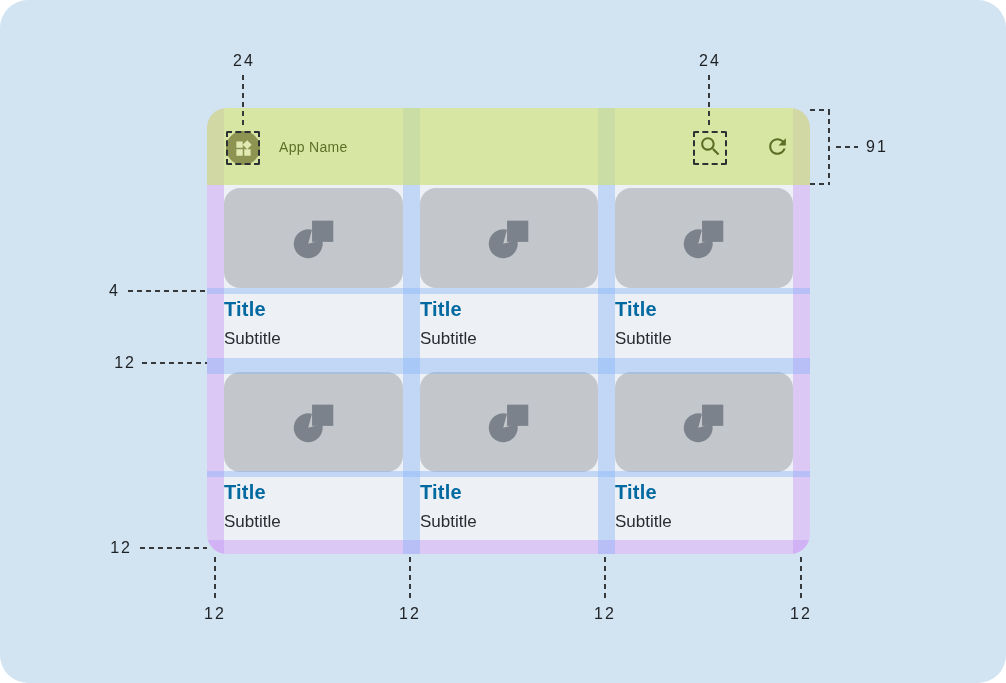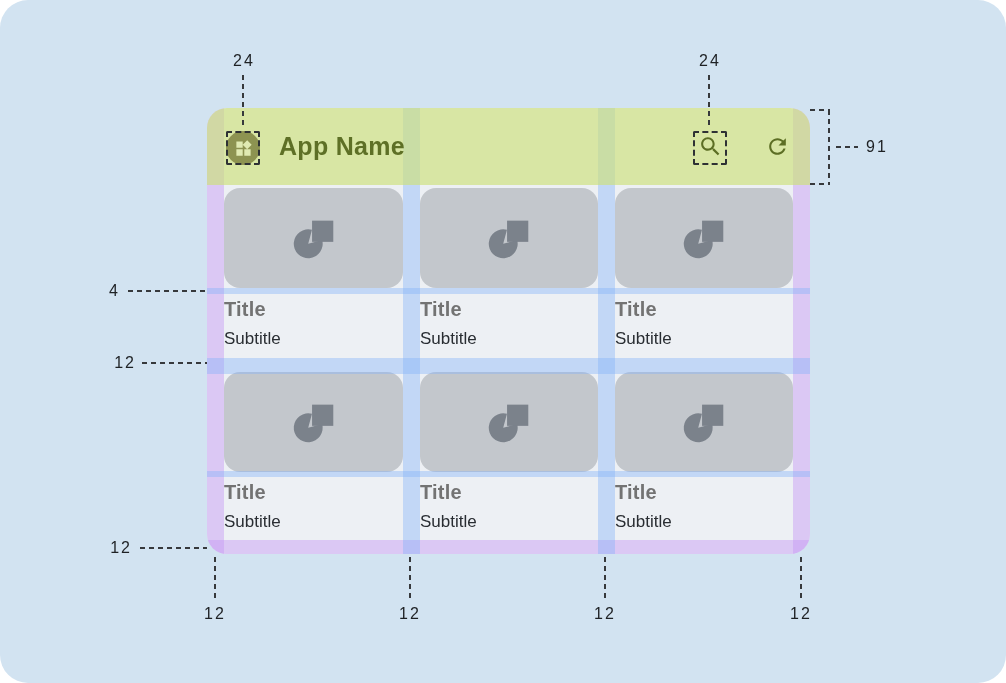--- a/index.html
+++ b/index.html
@@ -7,40 +7,40 @@
   .stage{position:relative;width:1006px;height:683px;background:#d2e3f1;border-radius:28px;overflow:hidden;}
 
   
   .mockup{position:absolute;left:207px;top:108px;width:603px;height:446px;border-radius:20px;overflow:hidden;background:#edf0f4;}
 
   .card-image{position:absolute;height:100px;background:#c3c7cc;border-radius:16px;display:flex;align-items:center;justify-content:center;z-index:1;}
   .col1{left:17px;width:179px;} .col2{left:213px;width:178px;} .col3{left:408px;width:178px;}
   .imgrow1{top:80px;} .imgrow2{top:264px;}
   .card-text{position:absolute;z-index:1;}
   .trow1{top:188px;} .trow2{top:371px;}
-  .card-title{font-size:20px;font-weight:700;color:#737373;line-height:26px;letter-spacing:.2px;}
+  .card-title{font-size:20px;font-weight:700;color:#0369a1;line-height:26px;letter-spacing:.2px;}
   .card-subtitle{font-size:17px;color:#292d32;line-height:24px;margin-top:5px;}
 
   
   .ov-purple{position:absolute;background:rgba(198,151,245,0.45);z-index:2;}
   .ov-blue{position:absolute;background:rgba(130,177,249,0.40);z-index:3;}
   .ov-green{position:absolute;left:0;top:0;width:603px;height:77px;background:rgba(204,224,122,0.65);z-index:4;}
   .m-left{left:0;top:0;width:17px;height:446px;}
   .m-right{left:586px;top:0;width:17px;height:446px;}
   .m-bottom{left:0;top:432px;width:603px;height:14px;}
   .g1{left:196px;top:0;width:17px;height:446px;}
   .g2{left:391px;top:0;width:17px;height:446px;}
   .band4a{left:0;top:180px;width:603px;height:6px;}
   .band12{left:0;top:250px;width:603px;height:16px;}
   .band4b{left:0;top:363px;width:603px;height:6px;}
 
   
   .bar-content{position:absolute;left:0;top:0;width:603px;height:77px;z-index:5;}
   .app-logo{position:absolute;left:19px;top:23px;width:34px;height:34px;border-radius:50%;background:#8d9351;display:flex;align-items:center;justify-content:center;}
-  .bar-title{position:absolute;left:72px;top:0;height:77px;display:flex;align-items:center;font-size:25px;font-weight:700;color:#5e7026;letter-spacing:.3px;}
+  .bar-title{position:absolute;left:72px;top:0;height:77px;display:flex;align-items:center;font-size:14px;font-weight:400;color:#5e7026;letter-spacing:.3px;}
   .bar-action{position:absolute;top:26px;width:25px;height:25px;}
   .act-search{left:491px;} .act-refresh{left:558px;}
   .mlabel{position:absolute;z-index:10;font-size:16px;font-weight:500;color:#1e2124;letter-spacing:2px;white-space:nowrap;}
   .hdash{position:absolute;z-index:10;height:2px;background:repeating-linear-gradient(to right,#36393c 0 5px,transparent 5px 9px);}
   .vdash{position:absolute;z-index:10;width:2px;background:repeating-linear-gradient(to bottom,#36393c 0 5px,transparent 5px 9px);}
   .dbox{position:absolute;z-index:10;border:2px dashed #2e3134;border-radius:2px;background:transparent;}
   .tr{text-align:right;} .tc{text-align:center;}
 </style>
 </head>
 <body>

